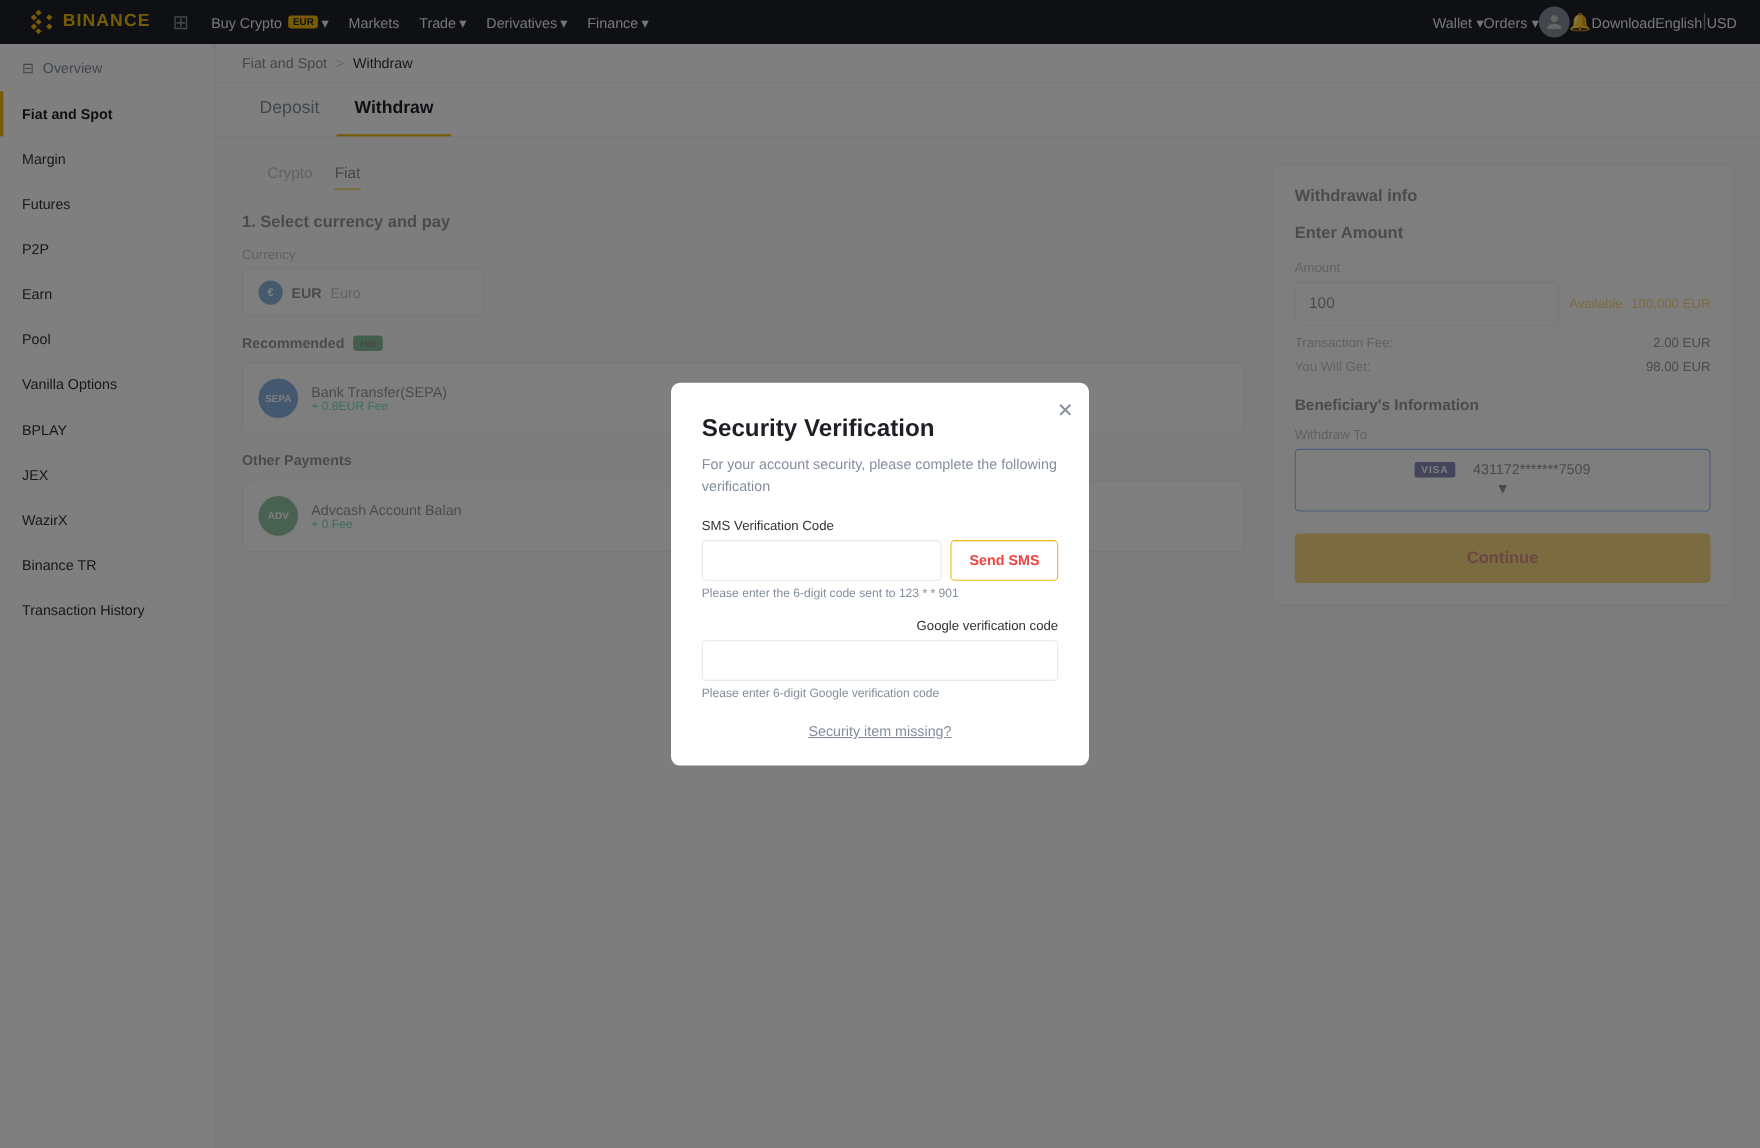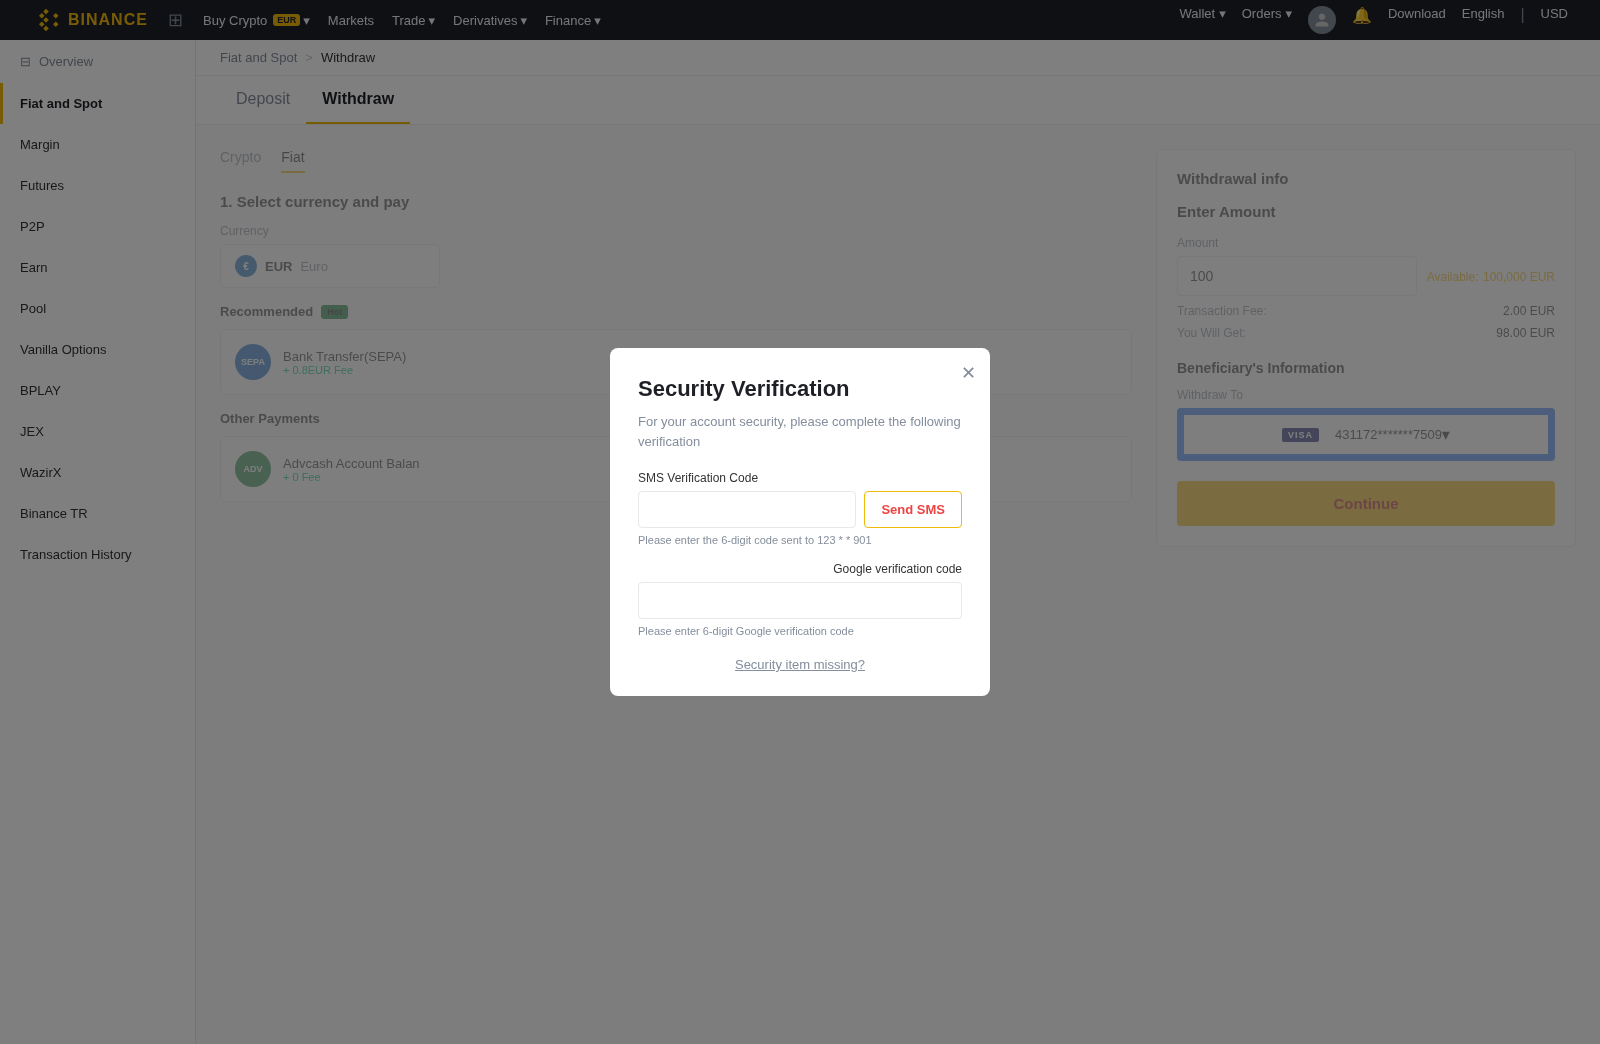--- a/index.html
+++ b/index.html
@@ -1,30 +1,30 @@
 <!DOCTYPE html>
 <html><head>
   <meta charset="utf-8">
   <style>
     * { box-sizing: border-box; margin: 0; padding: 0; }
     body { font-family: -apple-system, BlinkMacSystemFont, 'Segoe UI', sans-serif; background: #f5f5f5; color: #333; }
 
     
     .topnav {
       display: flex; align-items: center; background: #1e2026; height: 40px;
-      padding: 0 32px; gap: 20px; position: relative; z-index: 10;
+      padding: 0 21px; gap: 20px; position: relative; z-index: 10;
     }
     .logo { display: flex; align-items: center; gap: 8px; }
     .logo-icon { width: 28px; height: 28px; }
     .logo-text { color: #f0b90b; font-weight: 700; font-size: 16px; letter-spacing: 1px; }
     .grid-icon { color: #848e9c; font-size: 18px; cursor: pointer; }
     .nav-links { display: flex; align-items: center; gap: 18px; flex: 1; }
     .nav-link { color: #eaecef; font-size: 13px; cursor: pointer; display: flex; align-items: center; gap: 3px; white-space: nowrap; }
     .nav-badge { background: #f0b90b; color: #1e2026; font-size: 9px; font-weight: 700; padding: 1px 4px; border-radius: 3px; margin-left: 3px; }
-    .nav-right { display: flex; align-items: flex-start; gap: 16px; }
+    .nav-right { display: flex; align-items: center; gap: 0; }
     .nav-right-item { color: #eaecef; font-size: 13px; cursor: pointer; display: flex; align-items: center; gap: 4px; }
     .avatar { width: 28px; height: 28px; border-radius: 50%; background: #848e9c; display: flex; align-items: center; justify-content: center; }
     .bell { font-size: 16px; color: #eaecef; cursor: pointer; }
     .nav-divider { color: #848e9c; }
 
     
     .layout { display: flex; height: calc(100vh - 40px); overflow: hidden; }
 
     
     .sidebar { width: 196px; background: #fff; border-right: 1px solid #e8e8e8; overflow-y: auto; flex-shrink: 0; }
@@ -46,21 +46,21 @@
     .page-tabs { display: flex; gap: 0; padding: 0 24px; background: #fff; border-bottom: 1px solid #eee; }
     .page-tab { padding: 14px 16px; font-size: 16px; cursor: pointer; color: #848e9c; border-bottom: 2px solid transparent; }
     .page-tab.active { color: #1e2026; font-weight: 600; border-bottom: 2px solid #f0b90b; }
 
     
     .content { padding: 24px; display: flex; gap: 24px; opacity: 0.5; pointer-events: none; }
     .content-left { flex: 1; }
     .content-right { width: 420px; }
 
     
-    .sub-tabs { display: flex; gap: 20px; margin-bottom: 20px; }
+    .sub-tabs { display: flex; gap: 20px; margin-bottom: 20px; margin-left: 23px; }
     .sub-tab { font-size: 14px; cursor: pointer; color: #848e9c; padding-bottom: 6px; border-bottom: 2px solid transparent; }
     .sub-tab.active { color: #1e2026; border-bottom: 2px solid #f0b90b; }
 
     .section-title { font-size: 15px; font-weight: 600; margin-bottom: 14px; }
     .field-label { font-size: 12px; color: #848e9c; margin-bottom: 6px; }
 
     .currency-select { display: flex; align-items: center; gap: 8px; padding: 10px 14px; border: 1px solid #e8e8e8; border-radius: 4px; background: #fff; cursor: pointer; width: 220px; }
     .currency-circle { width: 22px; height: 22px; border-radius: 50%; background: #1e73be; color: #fff; font-size: 10px; display: flex; align-items: center; justify-content: center; font-weight: 700; }
     .currency-code { font-weight: 600; font-size: 13px; }
     .currency-name { color: #848e9c; font-size: 13px; }
@@ -82,21 +82,21 @@
     .amount-label { font-size: 12px; color: #848e9c; margin-bottom: 6px; }
     .amount-row { display: flex; align-items: center; justify-content: center; margin-bottom: 4px; }
     .amount-input-wrapper { border: 1px solid #e8e8e8; border-radius: 4px; padding: 10px 12px; background: #fff; flex: 1; }
     .amount-value { font-size: 14px; }
     .available { font-size: 12px; color: #f0b90b; }
     .info-row { display: flex; justify-content: space-between; font-size: 12px; color: #848e9c; margin-top: 8px; }
     .info-value { color: #333; }
     .beneficiary-section { margin-top: 20px; }
     .beneficiary-title { font-size: 14px; font-weight: 600; margin-bottom: 12px; }
     .withdraw-to-label { font-size: 12px; color: #848e9c; margin-bottom: 6px; }
-    .withdraw-select { display: flex; align-items: center; justify-content: center; border: 7px solid #3b82f6; border-radius: 4px; padding: 10px 12px; cursor: pointer; }
+    .withdraw-select { display: flex; align-items: center; justify-content: center; border: 1px solid #3b82f6; border-radius: 4px; padding: 10px 12px; cursor: pointer; flex-direction: column; }
     .visa-badge { background: #1a1f71; color: #fff; font-size: 9px; font-weight: 700; padding: 2px 6px; border-radius: 2px; letter-spacing: 1px; }
     .card-number { font-size: 13px; margin-left: 8px; }
     .continue-btn { width: 100%; margin-top: 20px; padding: 14px; background: #f0b90b; border: none; border-radius: 4px; font-size: 15px; font-weight: 600; color: #b91c1c; cursor: pointer; }
 
     
     .modal-overlay {
       position: fixed; top: 0; left: 0; width: 100%; height: 100%;
       background: rgba(0,0,0,0.5); z-index: 100;
       display: flex; align-items: center; justify-content: center;
     }

